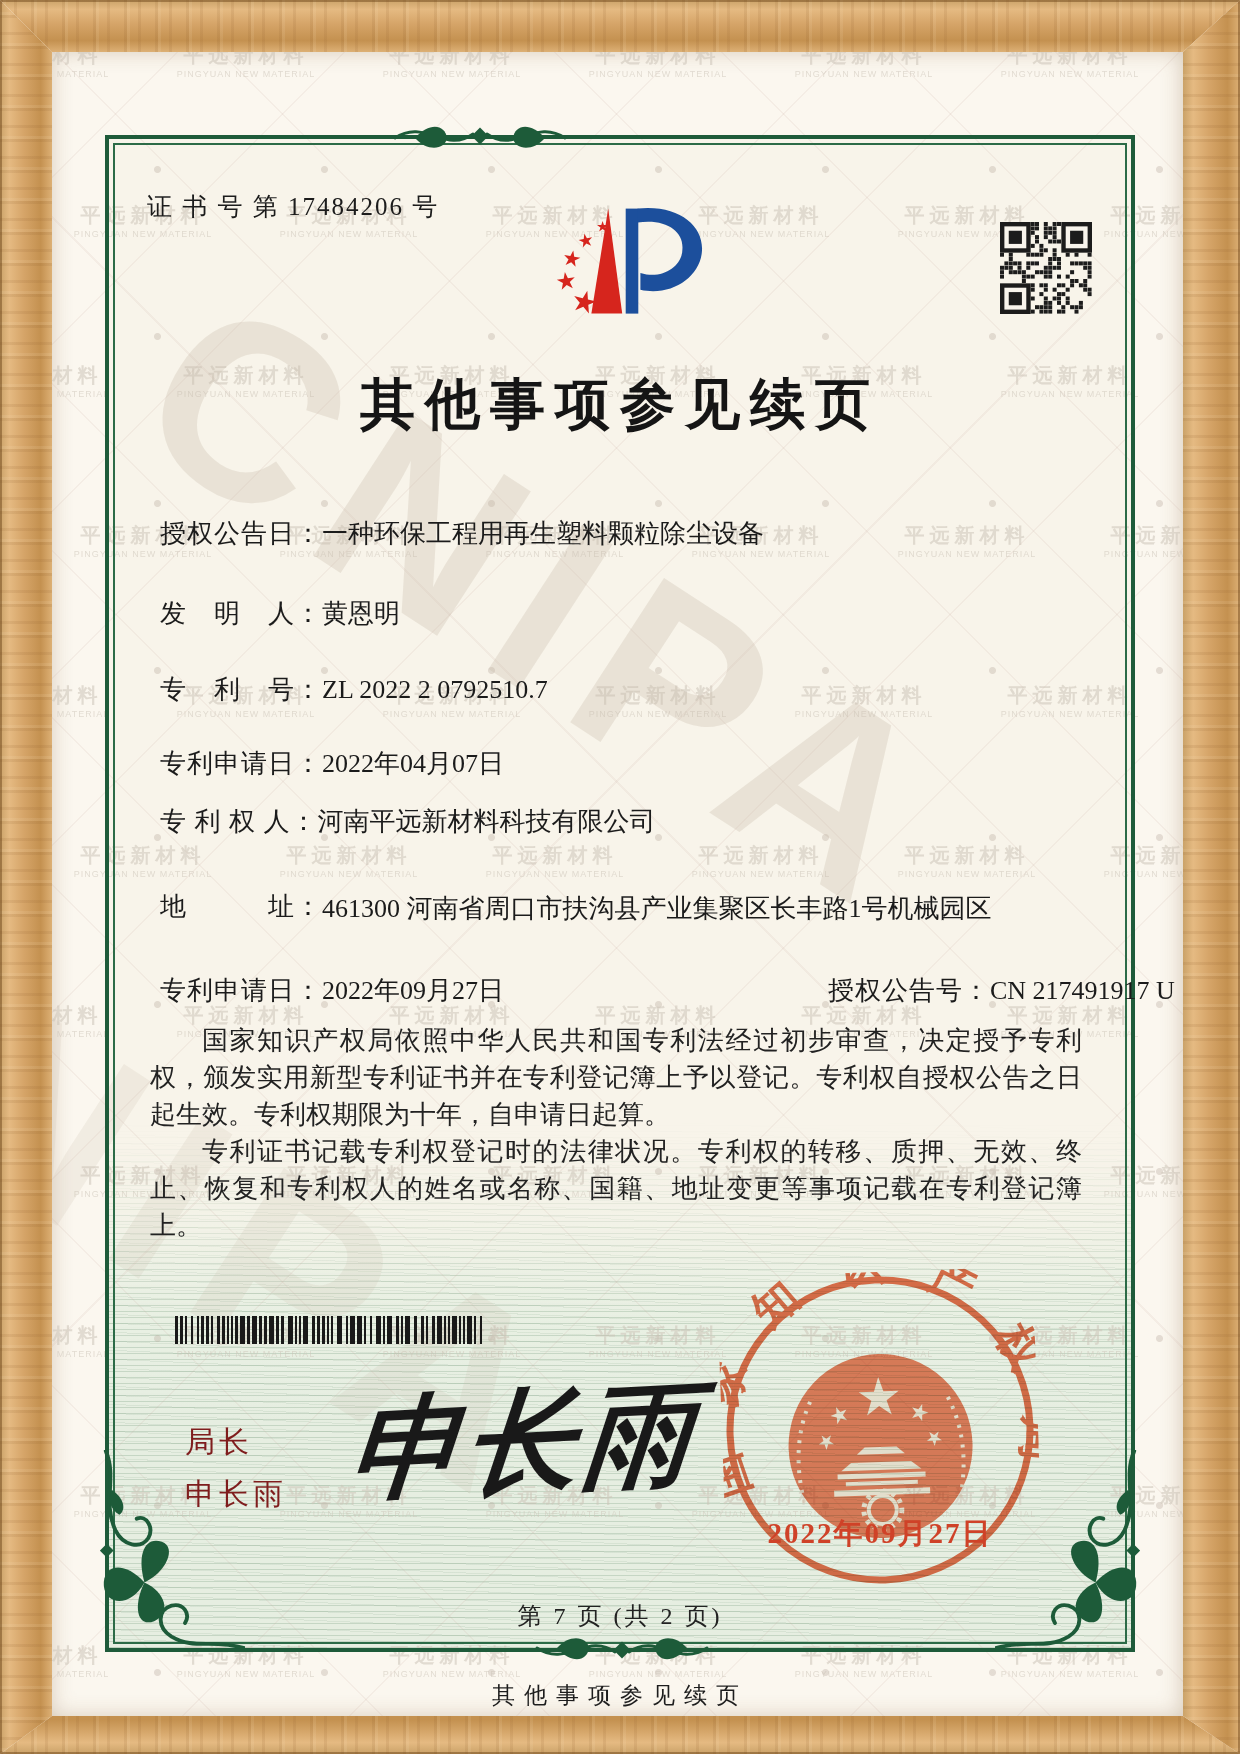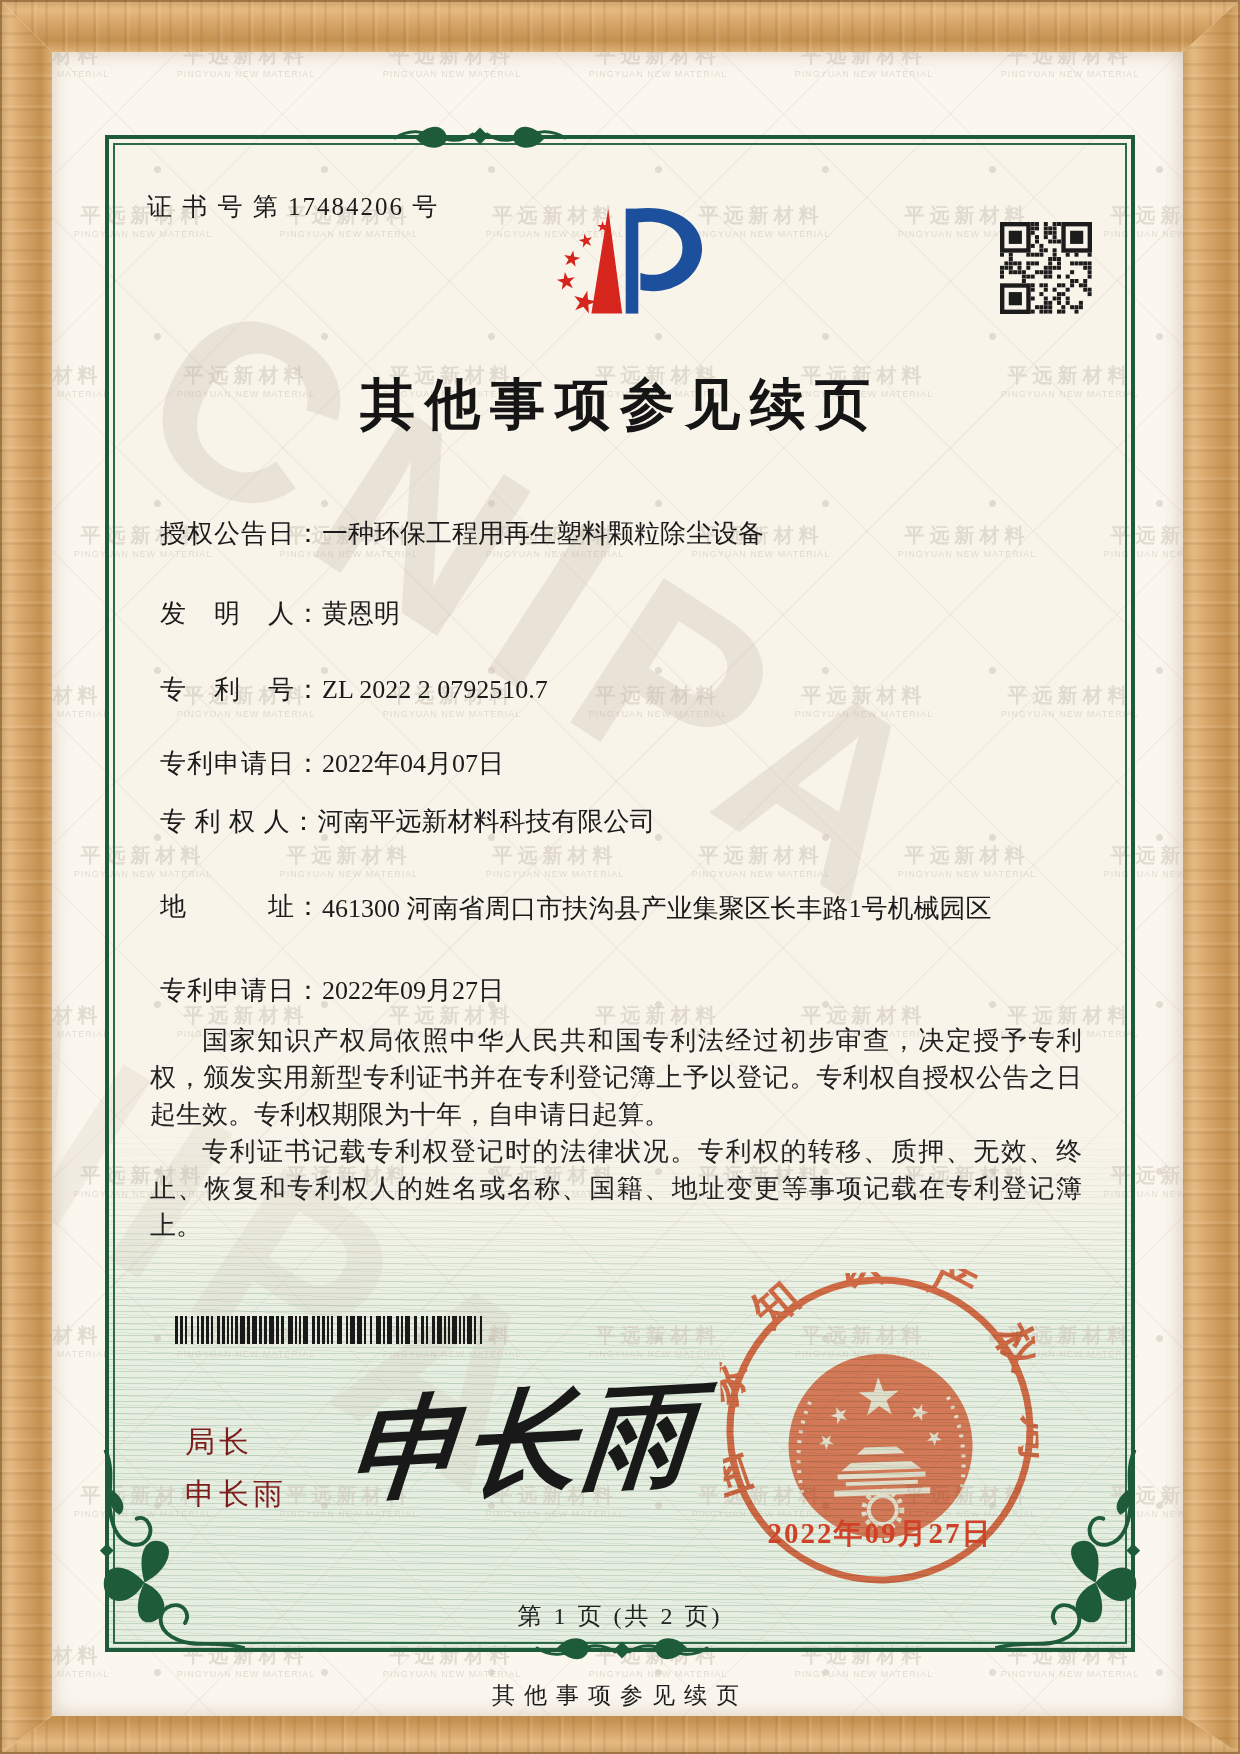--- a/index.html
+++ b/index.html
@@ -618,20 +618,23 @@
   <span class="flabel">专利申请日：</span><span class="fvalue">2022年04月07日</span>
 </div>
 <div class="abs field" style="top:804px">
   <span class="flabel">专 利 权 人：</span><span class="fvalue">河南平远新材料科技有限公司</span>
 </div>
 <div class="abs field field-addr" style="top:889px">
   <span class="flabel">地　　　址：</span><span class="fvalue">461300 河南省周口市扶沟县产业集聚区长丰路1号机械园区</span>
 </div>
 <div class="abs field" style="top:973px;width:930px">
   <span class="flabel">专利申请日：</span><span>2022年09月27日</span>
+  <span class="abs grant-no">
+    <span class="flabel">授权公告号：</span><span>CN 217491917 U</span>
+  </span>
 </div>
 
 <div class="abs paras">
   <p>国家知识产权局依照中华人民共和国专利法经过初步审查，决定授予专利权，颁发实用新型专利证书并在专利登记簿上予以登记。专利权自授权公告之日起生效。专利权期限为十年，自申请日起算。</p>
   <p>专利证书记载专利权登记时的法律状况。专利权的转移、质押、无效、终止、恢复和专利权人的姓名或名称、国籍、地址变更等事项记载在专利登记簿上。</p>
 </div>
 
 <div class="abs barcode"><svg width="315" height="28">
       <rect x="0" y="0" width="3" height="28" fill="#191919"></rect>
       <rect x="5" y="0" width="3" height="28" fill="#191919"></rect>
@@ -718,20 +721,20 @@
     <g fill="none" stroke="#fbeee6">
       <circle cx="158" cy="238" r="14" stroke-width="4"></circle>
       <circle cx="158" cy="238" r="19" stroke-width="5" stroke-dasharray="4 5"></circle>
       <path d="M80,228 C72,192 74,154 92,122" stroke-width="4" stroke-dasharray="3 7"></path>
       <path d="M236,228 C244,192 242,154 224,122" stroke-width="4" stroke-dasharray="3 7"></path>
     </g>
   </g>
 </svg>
 <div class="abs seal-date">2022年09月27日</div>
 
-<div class="abs page-no">第 1 页 (共 2 页)</div>
+<div class="abs page-no">第 7 页 (共 2 页)</div>
 <div class="abs cont-note">其他事项参见续页</div>
 
 <div class="abs frame wood-h f-top"></div>
 <div class="abs frame f-bottom"></div>
 <div class="abs frame wood-v f-left"></div>
 <div class="abs frame wood-v f-right"></div>
 <div class="abs f-edge"></div>
 
 </body></html>

